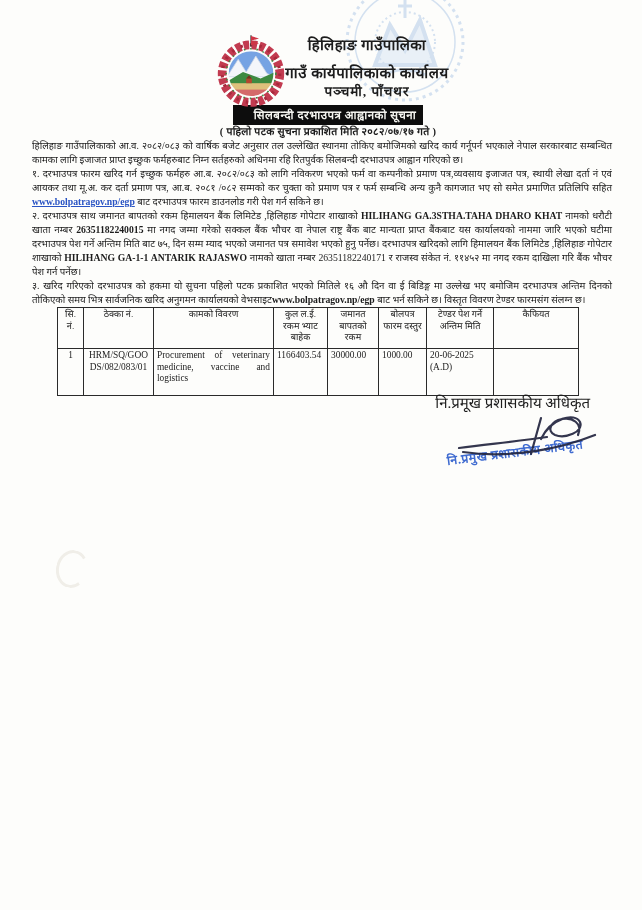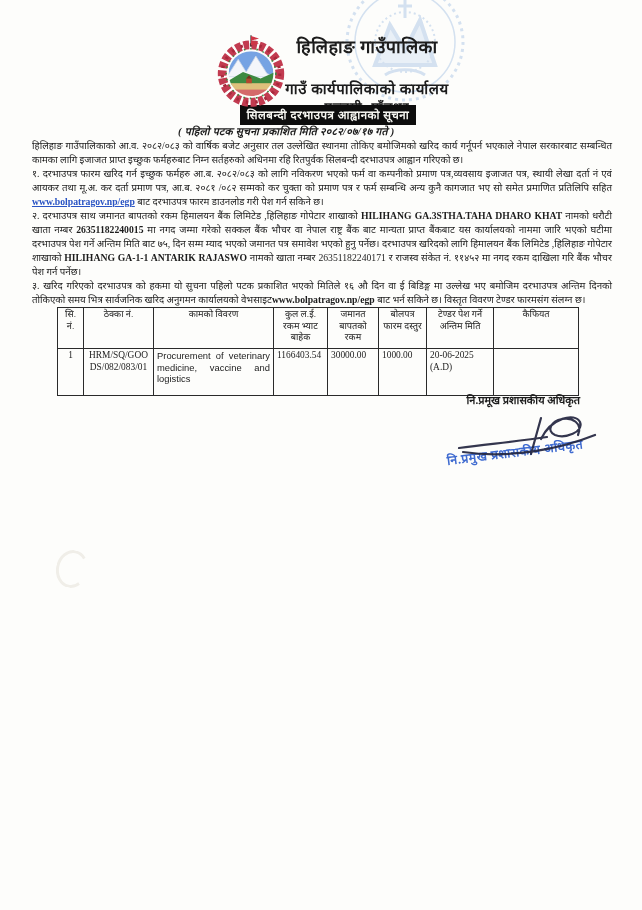--- a/index.html
+++ b/index.html
@@ -15,47 +15,47 @@
   .page{position:absolute;inset:0;background:#fdfdfb;}
 
   
   .watermark{position:absolute;left:330px;top:-20px;width:150px;height:145px;opacity:.6;z-index:0;pointer-events:none;}
 
   
   .emblem{position:absolute;left:211px;top:32px;width:80px;height:76px;z-index:2;}
 
   
   .header-lines{position:absolute;left:217px;top:34px;width:300px;text-align:center;z-index:1;}
-  .hline1{font-size:18px;font-weight:bold;letter-spacing:.5px;}
-  .hline2{font-size:15px;font-weight:bold;margin-top:20px;letter-spacing:.5px;}
+  .hline1{font-size:15px;font-weight:bold;letter-spacing:.5px;}
+  .hline2{font-size:15px;font-weight:bold;margin-top:8px;letter-spacing:.5px;}
   .hline3{font-size:13.5px;font-weight:bold;letter-spacing:1px;}
 
   .title-wrap{position:absolute;left:178px;top:105px;width:300px;text-align:center;z-index:1;}
-  .notice-title{display:inline-block;background:#0d0d0d;color:#f5f5f0;font-size:11.5px;font-weight:bold;padding:2px 7px 3px 7px;letter-spacing:.5px;}
-  .publish-line{position:absolute;left:178px;top:124px;width:300px;font-size:10.5px;font-weight:bold;z-index:1;letter-spacing:.3px;font-style:italic;}
+  .notice-title{display:inline-block;background:#0d0d0d;color:#f5f5f0;font-size:11.5px;font-weight:bold;padding:2px 7px 3px 21px;letter-spacing:.5px;}
+  .publish-line{position:absolute;left:178px;top:124px;width:300px;text-align:center;font-size:10.5px;font-weight:bold;z-index:1;letter-spacing:.3px;}
 
   
   .bodytext{position:absolute;left:32px;top:139px;width:580px;font-size:9.7px;line-height:14px;text-align:justify;z-index:1;}
   .bodytext p{margin:0;}
   .link{color:#2953c4;font-weight:bold;text-decoration:underline;cursor:pointer;}
   .acct{font-weight:bold;font-family:"Liberation Serif", serif;}
 
   
   table.tender{position:absolute;left:57px;top:307px;width:521px;border-collapse:collapse;z-index:1;table-layout:fixed;}
   table.tender th, table.tender td{border:1px solid #2a2a2a;padding:1px 3px;vertical-align:top;font-weight:normal;}
   table.tender th{font-size:9.2px;line-height:11.5px;text-align:center;height:38px;}
   table.tender td{font-size:9.4px;line-height:11.5px;height:44px;}
   td.c-sn{text-align:center;}
   td.c-contract{text-align:center;font-family:Liberation Serif, serif;font-size:9px;word-break:break-all;}
-  td.c-desc{font-family:Liberation Sans, sans-serif;font-size:9.2px;text-align:justify;}
+  td.c-desc{font-family:Liberation Serif, serif;font-size:9.2px;text-align:justify;}
   td.c-num{}
   td.c-date{text-align:left;padding-left:5px;}
 
   
-  .typed-title{position:absolute;right:62px;top:392px;font-size:11px;z-index:1;font-weight:bold;}
+  .typed-title{position:absolute;right:52px;top:392px;font-size:15px;z-index:1;}
   .sig{position:absolute;left:455px;top:408px;width:150px;height:60px;z-index:2;}
   .stamp-title{position:absolute;left:447px;top:452px;width:190px;font-size:12.5px;font-weight:bold;color:#3f6bd0;transform:rotate(-7deg);transform-origin:left center;z-index:1;letter-spacing:.5px;}
 
   
   .artifact-c{position:absolute;left:56px;top:550px;width:26px;height:32px;border:3px solid #f0eee8;border-radius:50%;border-right-color:transparent;transform:rotate(12deg);z-index:0;}
 </style>
 </head>
 <body>
 
 <div class="page">

